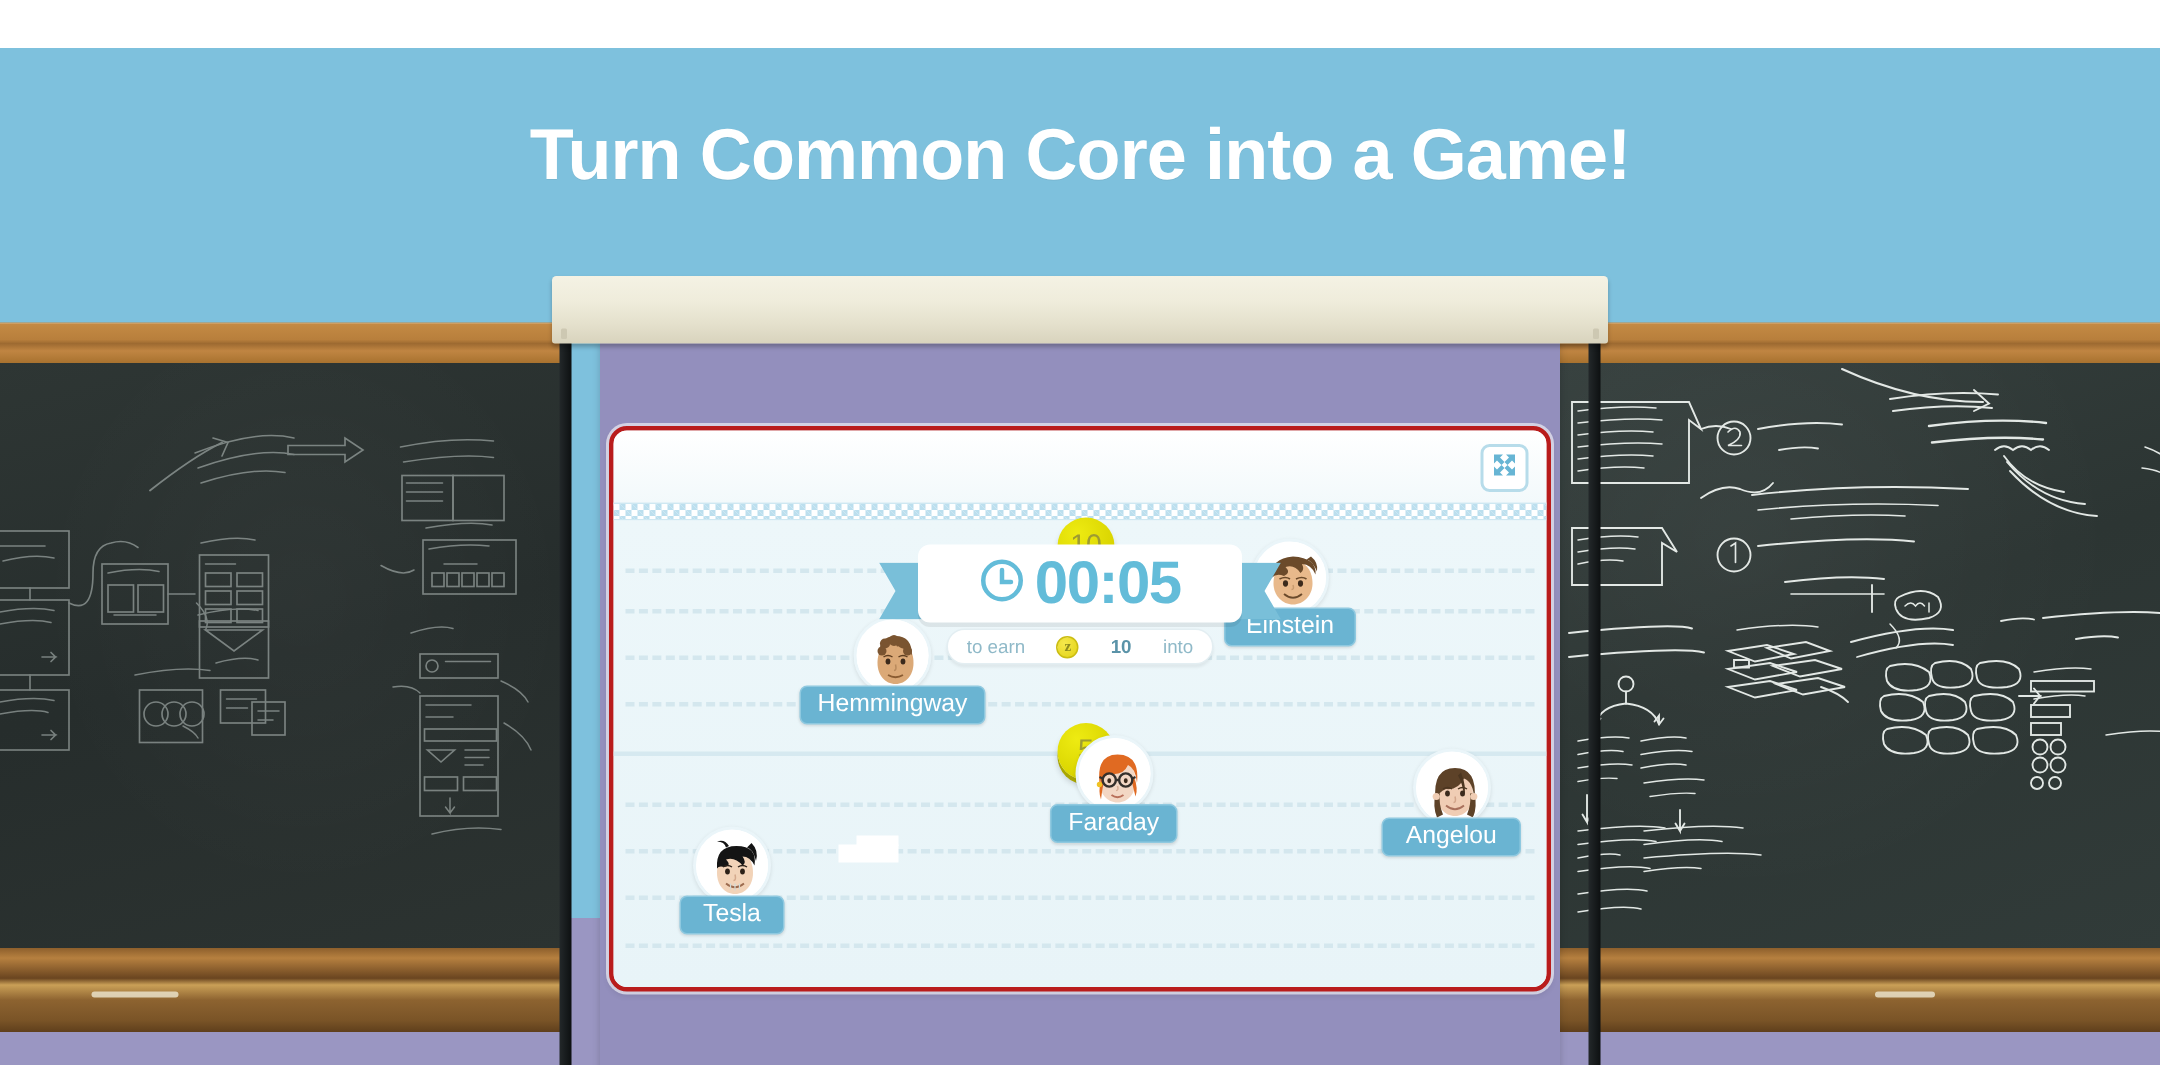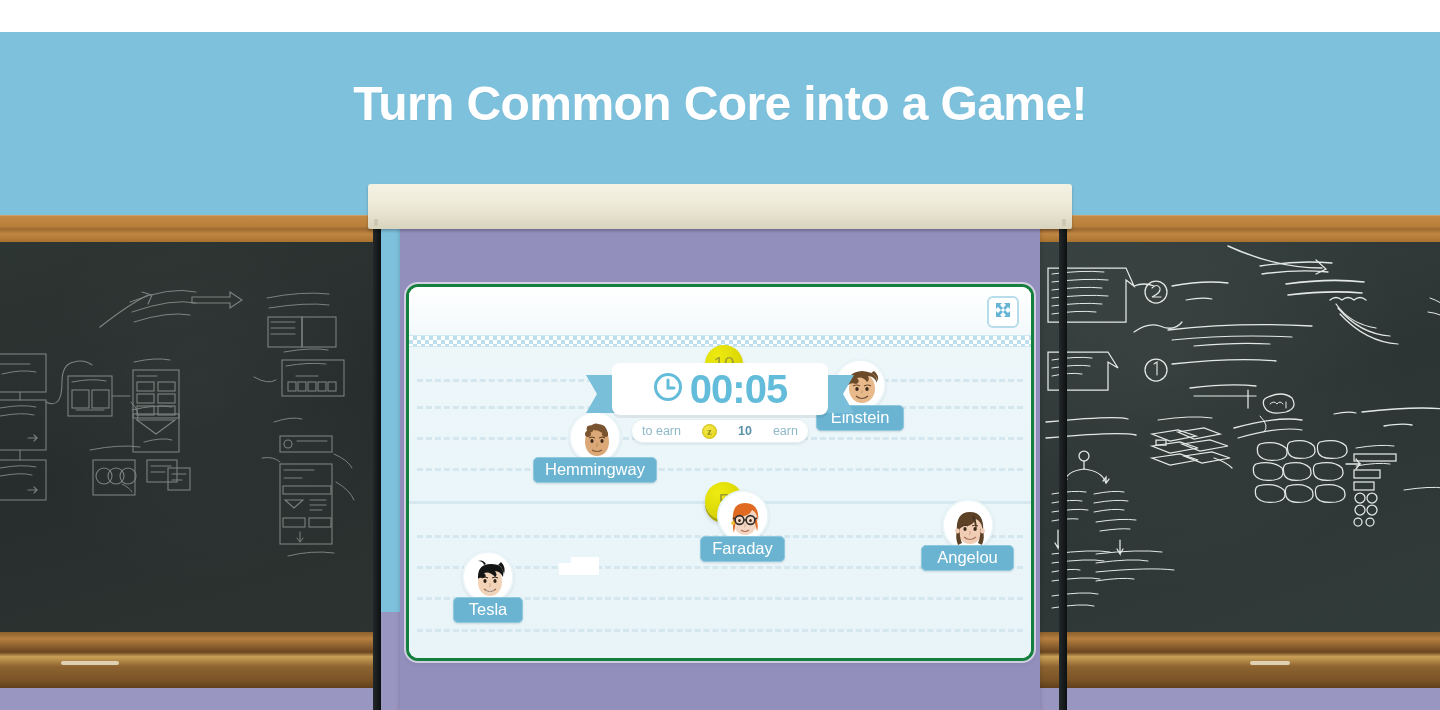--- a/index.html
+++ b/index.html
@@ -130,21 +130,21 @@
   }
   .proj-bar::before{ left:-4px; }
   .proj-bar::after { right:-4px; }
 
   
   .game-card {
     position: absolute;
     left: 38px; top: 100px;
     width: 628px; height: 377px;
     background: #f3fafc;
-    border: 3px solid #15803d;
+    border: 3px solid #b91c1c;
     border-radius: 12px;
     box-shadow: 0 0 0 2px rgba(255,255,255,.6), 0 2px 5px rgba(0,0,0,.12);
     z-index: 3;
     overflow: hidden;
   }
   .card-head {
     position: absolute; left:0; right:0; top:0; height: 50px;
     background: linear-gradient(#ffffff, #f2f9fb);
   }
   .checker-strip {
@@ -695,20 +695,20 @@
               <circle cx="15" cy="15" r="12.5" fill="none" stroke="#63bcd9" stroke-width="3"></circle>
               <path d="M15 8 v8 h6" fill="none" stroke="#63bcd9" stroke-width="3" stroke-linecap="round"></path>
             </svg>
           </span>
           <span class="timer-text">00:05</span>
         </div>
         <div class="earn-pill">
           <span>to earn</span>
           <span class="z-coin">z</span>
           <b>10</b>
-          <span>earn</span>
+          <span>into</span>
         </div>
       </div>
 
     </div>
   </div>
 
 </div>
 
 </body></html>

